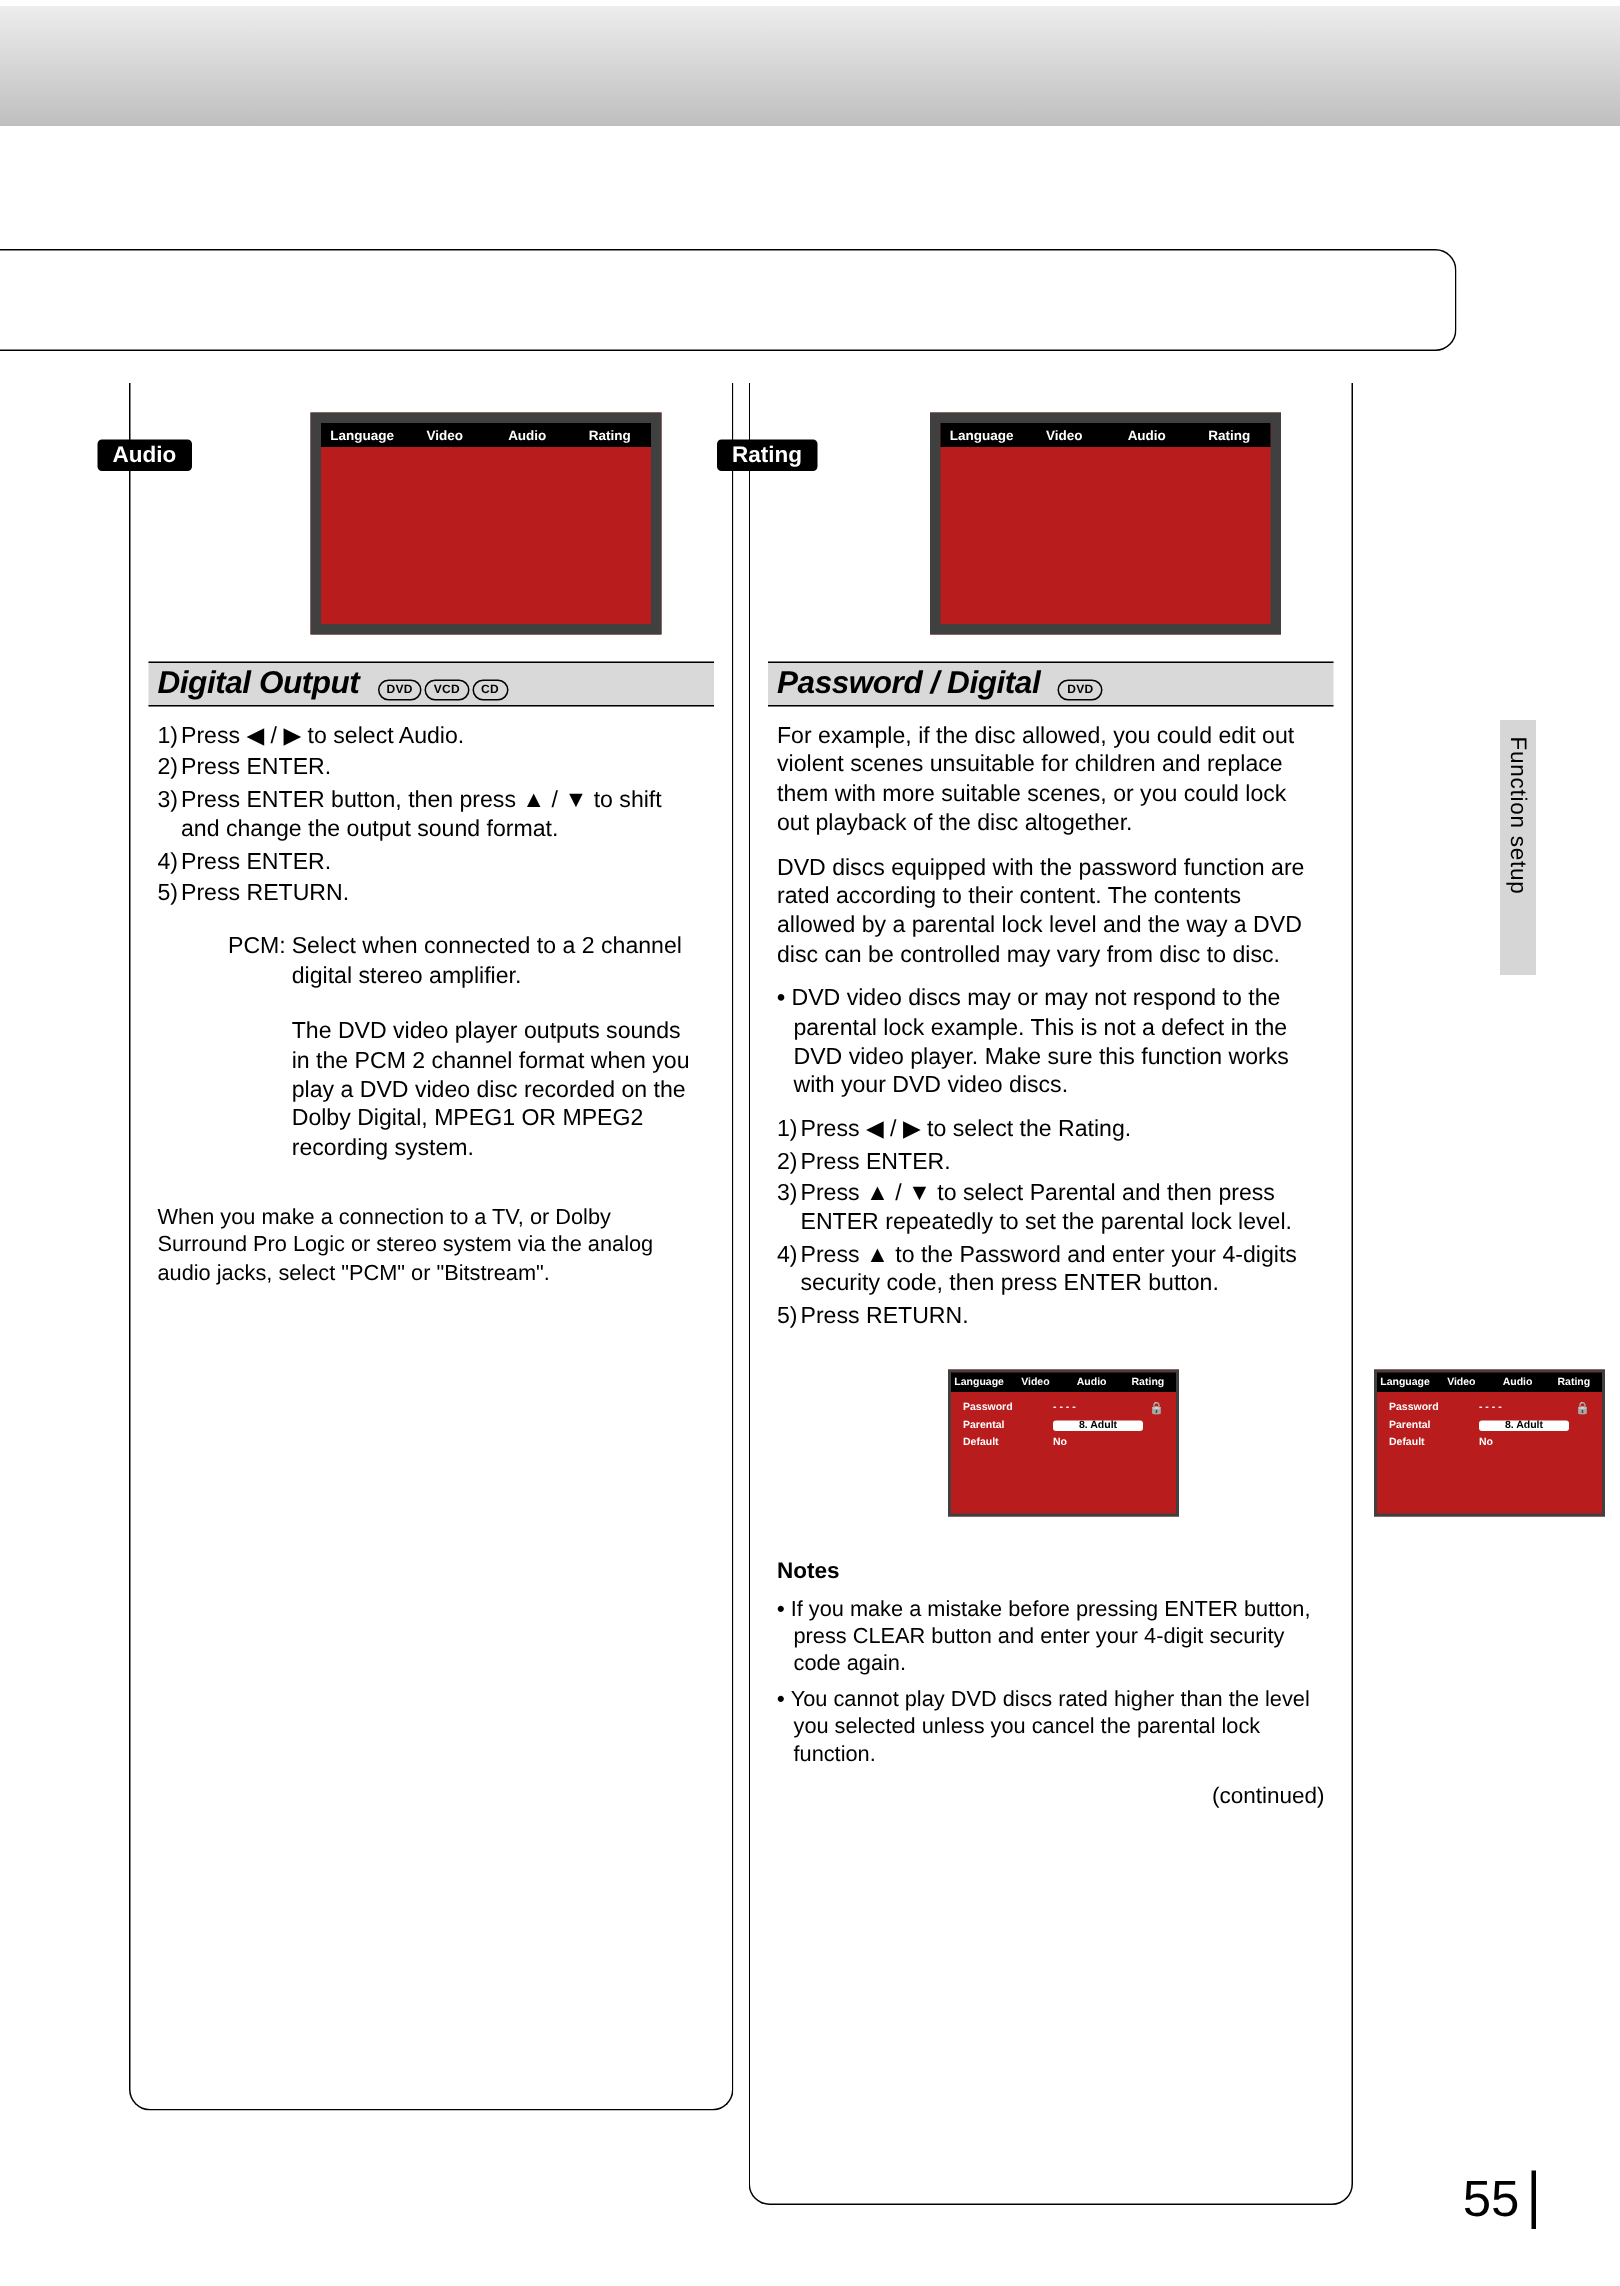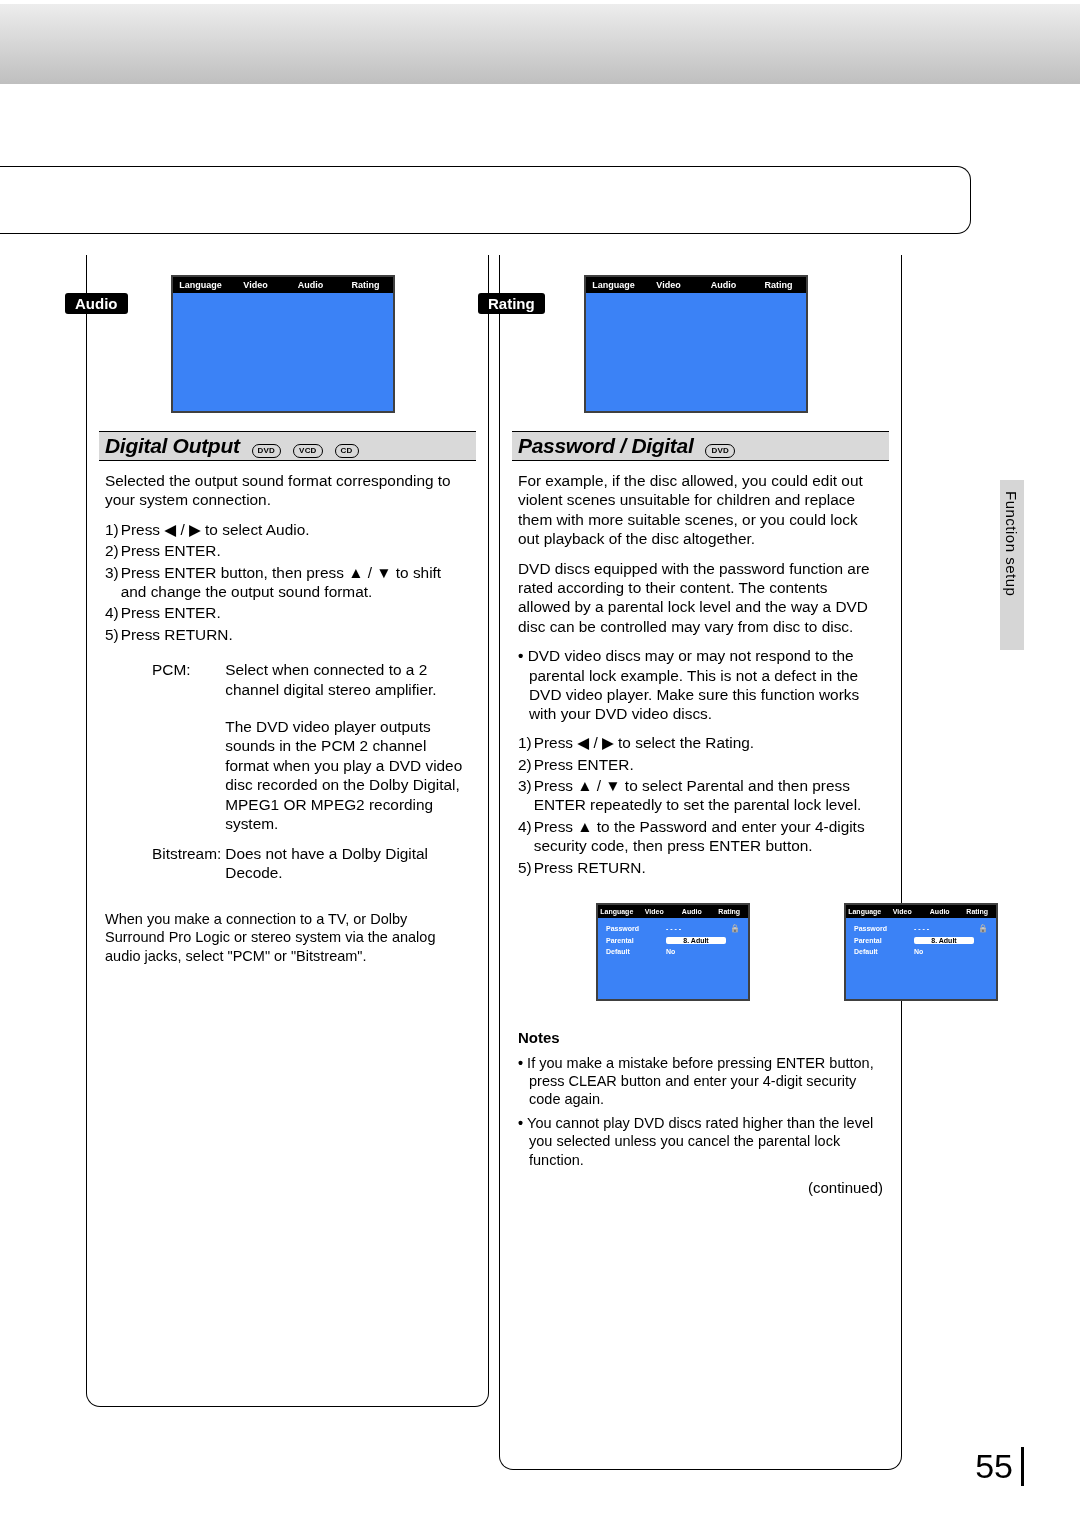--- a/index.html
+++ b/index.html
@@ -11,39 +11,39 @@
     border-top-right-radius:14px; border-bottom-right-radius:14px; background:#fff; }
   .side-tab { position:absolute; right:56px; top:480px; width:24px; height:170px; background:#d6d6d6; }
   .side-label { position:absolute; right:60px; top:491px; font-size:15px; letter-spacing:.5px;
     writing-mode:vertical-rl; text-orientation:mixed; }
   .columns { position:absolute; left:86px; top:255px; display:flex; gap:10px; }
   .col { width:401px; border:1.2px solid #000; border-top:none; border-radius:0 0 14px 14px;
     padding:14px 0 24px 0; position:relative; height:1113px; background:#fff; }
   .col.right { height:1176px; }
   .tag { position:absolute; left:-22px; top:38px; background:#000; color:#fff; font-weight:bold;
     font-size:15px; padding:2px 10px; border-radius:3px; }
-  .osd { margin-left:84px; margin-top:6px; width:220px; border:2px solid #404040; background:#3b82f6;
+  .osd { margin-left:120px; margin-top:6px; width:220px; border:7px solid #404040; background:#b91c1c;
     position:relative; }
   .osd.small { width:170px; border-width:2px; }
   .osd-tabs { display:flex; background:#000; color:#fff; font-size:9px; font-weight:bold; }
   .osd.small .osd-tabs { font-size:7px; }
   .osd-tab { flex:1; text-align:center; padding:3px 0; }
   .osd-body { height:118px; }
   .osd.small .osd-body { height:auto; padding:4px 0 6px 0; }
   .osd-row { display:flex; font-size:7px; color:#fff; font-weight:bold; align-items:center;
     padding:2px 8px; }
   .osd-row .k { width:60px; }
   .osd-row .v { width:60px; }
   .osd-row .v.pill { background:#fff; color:#000; border-radius:2px; text-align:center; }
   .lock-icon::before { content:"🔒"; font-size:8px; margin-left:4px; filter:grayscale(100%); }
   .section-head { margin:18px 12px 10px 12px; background:#d9d9d9; border-top:1.2px solid #000;
     border-bottom:1.2px solid #000; display:flex; align-items:baseline; gap:12px; padding:2px 6px;text-align:center; }
   .section-title { font-family:Helvetica,Arial,sans-serif; font-weight:bold; font-style:italic;
     font-size:21px; letter-spacing:-.3px; }
-  .disc-group { display:flex; gap:12px; align-items:center; }
+  .disc-group { display:flex; gap:2px; align-items:center; }
   .disc { font-size:8px; font-weight:bold; border:1px solid #000; border-radius:9px; padding:0 5px;
     letter-spacing:.2px; line-height:12px; }
   .body { padding:0 18px; font-size:15.4px; line-height:1.26; }
   .body p { margin:0 0 10px 0; }
   table.steps { border-collapse:collapse; margin-bottom:14px; }
   table.steps td { vertical-align:top; padding:0 2px 2px 0; font-size:15.4px; line-height:1.26; }
   table.steps td.n { white-space:nowrap; }
   table.defs { border-collapse:collapse; margin-top:6px; margin-bottom:18px;margin-left:47px; }
   table.defs td { vertical-align:top; padding:0 4px 10px 0; font-size:15.4px; line-height:1.26; }
   .note-h { font-weight:bold; font-size:15px; margin-top:10px; }
@@ -85,21 +85,20 @@
       <div class="section-head">
         <span class="section-title">Digital Output</span>
         <span class="disc-group">
           <span class="disc">DVD</span>
           <span class="disc">VCD</span>
           <span class="disc">CD</span>
         </span>
       </div>
 
       <div class="body">
-        <p>Selected the output sound format corresponding to your system connection.</p>
         <table class="steps">
           <tbody>
               <tr>
                 <td class="n">1)</td>
                 <td>Press ◀ / ▶  to select Audio.</td>
               </tr>
           <tr>
                 <td class="n">2)</td>
                 <td>Press ENTER.</td>
               </tr>
@@ -119,24 +118,20 @@
           </table>
         <table class="defs">
           <tbody>
               <tr>
                 <td>PCM:</td>
                 <td>Select when connected to a 2 channel digital stereo amplifier.</td>
               </tr>
           <tr>
                 <td></td>
                 <td style="padding-top:8px">The DVD video player outputs sounds in the PCM 2 channel format when you play a DVD video disc recorded on the Dolby Digital, MPEG1 OR MPEG2 recording system.</td>
-              </tr>
-          <tr>
-                <td>Bitstream:</td>
-                <td>Does not have a Dolby Digital Decode.</td>
               </tr>
         </tbody>
           </table>
         <div class="note-b">When you make a connection to a TV, or Dolby Surround Pro Logic or stereo system via the analog audio jacks, select "PCM" or "Bitstream".</div>
       </div>
     </div>
 
     <div class="col right">
       <div class="tag">Rating</div>
 

